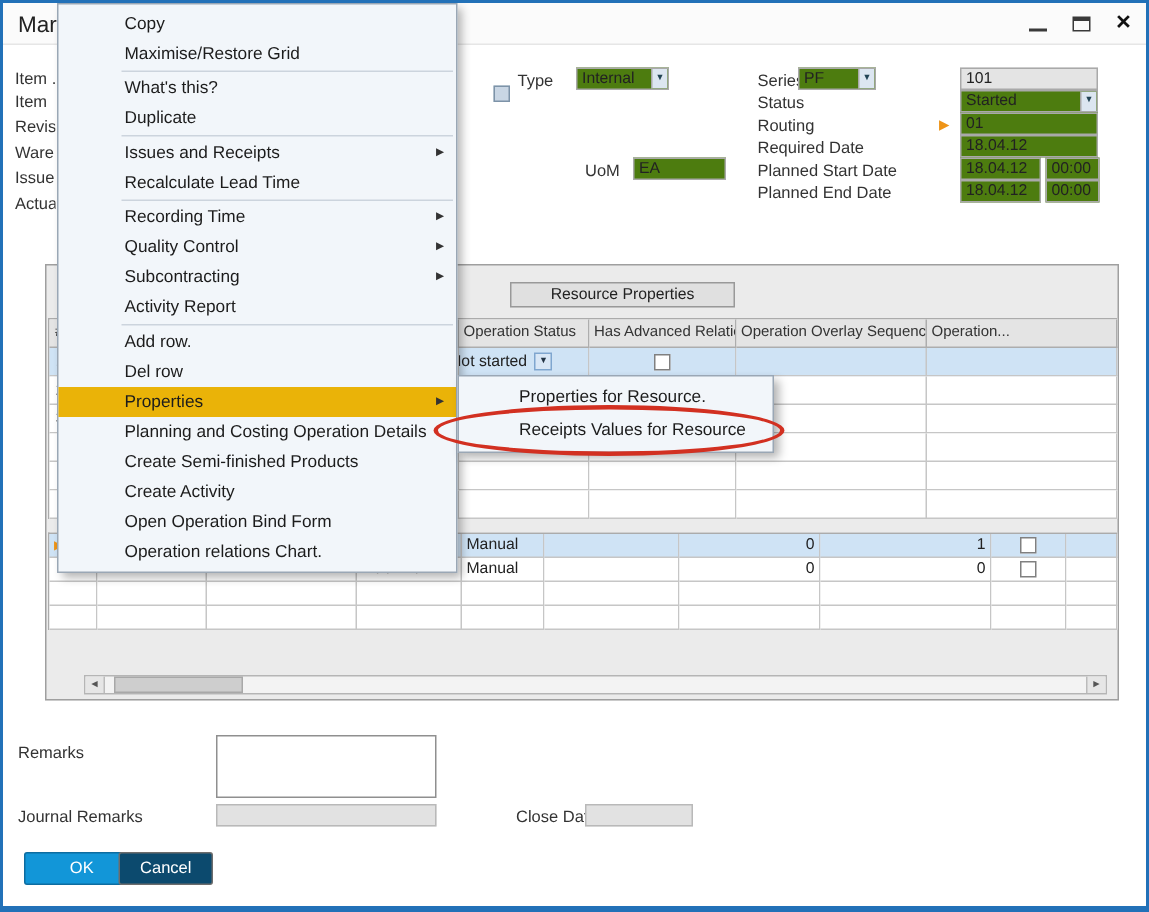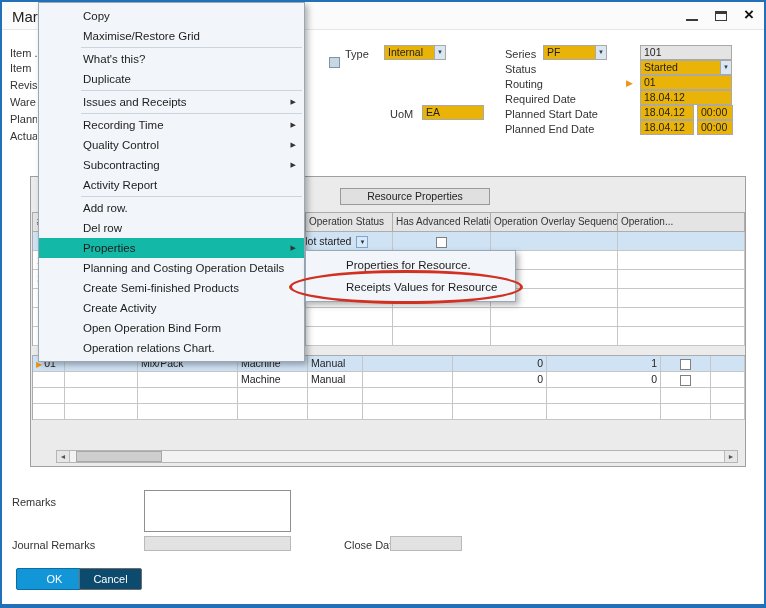--- a/index.html
+++ b/index.html
@@ -9,29 +9,29 @@
 .win-border{position:absolute;inset:0;border:2px solid #2271b8;border-bottom-width:4px;z-index:400;pointer-events:none}
 .titlebar{position:absolute;left:2px;top:2px;right:2px;height:28px;background:#fbfbfb;border-bottom:1px solid #e6e6e6}
 .title{position:absolute;left:10px;top:6px;font-size:15px;color:#222;white-space:nowrap}
 .win-controls{position:absolute;right:12px;top:8px;display:flex;gap:17px;align-items:center;z-index:10}
 .ico-min{width:12px;height:2px;background:#3a3a3a;margin-top:9px}
 .ico-max{width:12px;height:10px;border:1px solid #3a3a3a;border-top-width:3px;margin-top:2px}
 .ico-close{font-size:17px;font-weight:700;color:#111;line-height:14px}
 
 .lbl{position:absolute;font-size:11px;color:#333;white-space:nowrap}
 .left-lbl{width:27px;overflow:hidden}
-.fld{position:absolute;height:15px;background:#eab308;border:1px solid #a9a9a9;font-size:10.5px;line-height:13px;color:#222;padding:0 3px;white-space:nowrap;overflow:hidden}
+.fld{position:absolute;height:15px;background:#4d7c0f;border:1px solid #a9a9a9;font-size:10.5px;line-height:13px;color:#222;padding:0 3px;white-space:nowrap;overflow:hidden}
 .fld.gray{background:#e4e4e4}
 .fld.dd{padding-right:13px}
 .dd-btn{position:absolute;right:0;top:0;bottom:0;width:11px;background:#dce6f1;border-left:1px solid #a9a9a9;font-size:6px;line-height:12px;text-align:center;color:#245}
 .lnk{position:absolute;color:#ee9418;font-size:9px}
 .mini-ico{position:absolute;left:329px;top:57px;width:11px;height:11px;background:#c9d6e4;border:1px solid #7d93a8}
 .ll0{left:10px;top:47px}.ll1{left:10px;top:62px}.ll2{left:10px;top:79px}.ll3{left:10px;top:96px}.ll4{left:10px;top:113px}.ll5{left:10px;top:130px}
 .f-typelbl{left:345px;top:48px}.f-type{left:384px;top:45px;width:62px}
-.f-serieslbl{left:505px;top:48px}.f-series{left:543px;top:45px;width:64px}.f-seriesnum{left:640px;top:45px;width:92px}
+.f-serieslbl{left:505px;top:48px}.f-series{left:532px;top:45px;width:52px}.f-seriesnum{left:640px;top:45px;width:92px}
 .f-statuslbl{left:505px;top:63px}.f-status{left:640px;top:60px;width:92px}
 .f-routinglbl{left:505px;top:78px}.f-routingarr{left:626px;top:78px}.f-routing{left:640px;top:75px;width:92px}
 .f-reqlbl{left:505px;top:93px}.f-req{left:640px;top:90px;width:92px}
 .f-pslbl{left:505px;top:108px}.f-psd{left:640px;top:105px;width:54px}.f-pst{left:697px;top:105px;width:36px}
 .f-pelbl{left:505px;top:123px}.f-ped{left:640px;top:120px;width:54px}.f-pet{left:697px;top:120px;width:36px}
 .f-uomlbl{left:390px;top:108px}.f-uom{left:422px;top:105px;width:62px}
 
 .tabs{position:absolute;left:331px;top:158px;display:flex;z-index:5}
 .tab{height:18px;line-height:17px;padding:0 10px;font-size:10.5px;color:#222;background:linear-gradient(#f4f4f4,#dadada);border:1px solid #9b9b9b;border-left:none;white-space:nowrap}
 .tab:first-child{border-left:1px solid #9b9b9b}
@@ -68,21 +68,21 @@
 .f-journlbl{left:12px;top:539px}
 .journ-box{position:absolute;left:144px;top:536px;width:147px;height:15px;background:#e2e2e2;border:1px solid #b9b9b9}
 .f-closelbl{left:344px;top:539px}
 .close-box{position:absolute;left:390px;top:536px;width:72px;height:15px;background:#e2e2e2;border:1px solid #b9b9b9}
 .btn{position:absolute;top:568px;height:22px;color:#fff;font-size:11px;text-align:center;line-height:20px;border-radius:2px}
 .ok-btn{left:16px;width:77px;background:#1296d8;border:1px solid #0d6ca0}
 .cancel-btn{left:79px;width:63px;background:#0c4a6e;border:1px solid #6c6c6c}
 
 .ctx{position:absolute;left:38px;top:2px;width:267px;background:#f2f6fa;border:1px solid #9aa7b5;box-shadow:3px 3px 6px rgba(0,0,0,.3);padding:3px 0;z-index:200}
 .mi{position:relative;height:20px;line-height:20px;padding-left:44px;font-size:11.5px;color:#1c1c1c;white-space:nowrap}
-.mi.hl{background:#14b8a6}
+.mi.hl{background:#eab308}
 .sub-arr{position:absolute;right:8px;top:0;font-size:7px;color:#333}
 .msep{height:1px;background:#ccd4dd;margin:1px 2px 1px 42px}
 .ctx-sub{position:absolute;left:305px;top:250px;width:211px;background:#f2f6fa;border:1px solid #9aa7b5;box-shadow:3px 3px 6px rgba(0,0,0,.3);padding:3px 0;z-index:210}
 .smi{height:22px;line-height:22px;padding-left:40px;font-size:11.5px;color:#1c1c1c;white-space:nowrap}
 .red-ellipse{position:absolute;left:289px;top:270px;width:234px;height:34px;border:3px solid #d23021;border-radius:50%;z-index:300;pointer-events:none}
 </style>
 </head>
 <body>
 
 <div class="window">
@@ -93,21 +93,21 @@
   <div class="win-controls">
     <div class="ico-min"></div>
     <div class="ico-max"></div>
     <div class="ico-close">×</div>
   </div>
 
   <div class="lbl left-lbl ll0">Item .</div>
   <div class="lbl left-lbl ll1">Item</div>
   <div class="lbl left-lbl ll2">Revis</div>
   <div class="lbl left-lbl ll3">Ware</div>
-  <div class="lbl left-lbl ll4">Plann</div>
+  <div class="lbl left-lbl ll4">Issue</div>
   <div class="lbl left-lbl ll5">Actua</div>
 
   <div class="mini-ico"></div>
 
   <div class="lbl f-typelbl">Type</div>
   <div class="fld dd f-type"><span>Internal</span><span class="dd-btn"><span>▼</span></span></div>
 
   <div class="lbl f-serieslbl">Series</div>
   <div class="fld dd f-series"><span>PF</span><span class="dd-btn"><span>▼</span></span></div>
   <div class="fld gray f-seriesnum">101</div>
@@ -270,20 +270,21 @@
   <div class="btn cancel-btn">Cancel</div>
 
   <div class="ctx">
     <div class="mi">Copy</div>
     <div class="mi">Maximise/Restore Grid</div>
     <div class="msep"></div>
     <div class="mi">What's this?</div>
     <div class="mi">Duplicate</div>
     <div class="msep"></div>
     <div class="mi"><span>Issues and Receipts</span><span class="sub-arr">▶</span></div>
+    <div class="mi">Recalculate Lead Time</div>
     <div class="msep"></div>
     <div class="mi"><span>Recording Time</span><span class="sub-arr">▶</span></div>
     <div class="mi"><span>Quality Control</span><span class="sub-arr">▶</span></div>
     <div class="mi"><span>Subcontracting</span><span class="sub-arr">▶</span></div>
     <div class="mi">Activity Report</div>
     <div class="msep"></div>
     <div class="mi">Add row.</div>
     <div class="mi">Del row</div>
     <div class="mi hl"><span>Properties</span><span class="sub-arr">▶</span></div>
     <div class="mi">Planning and Costing Operation Details</div>

